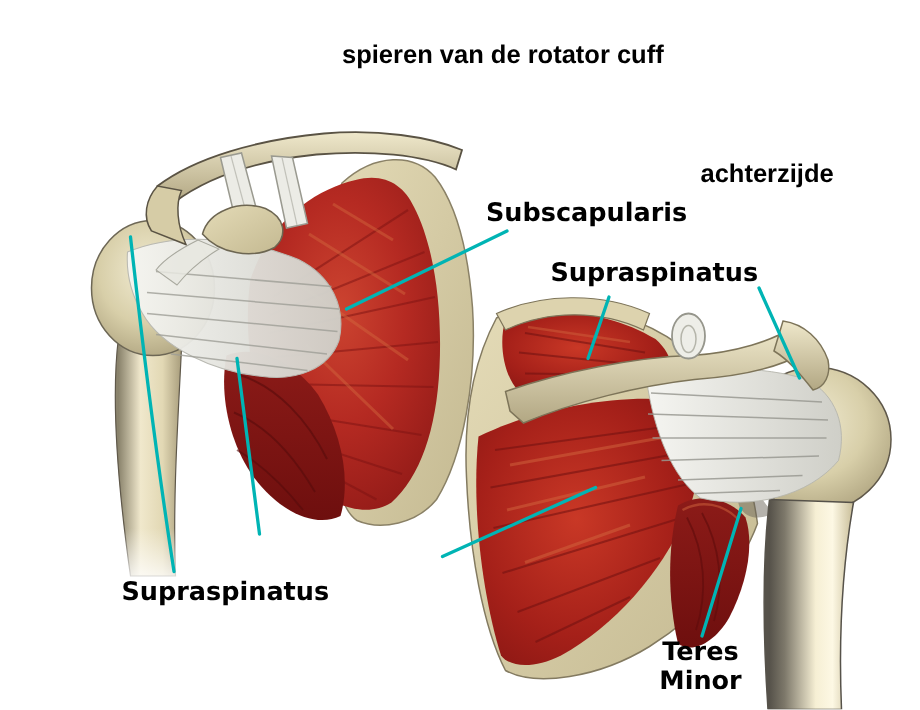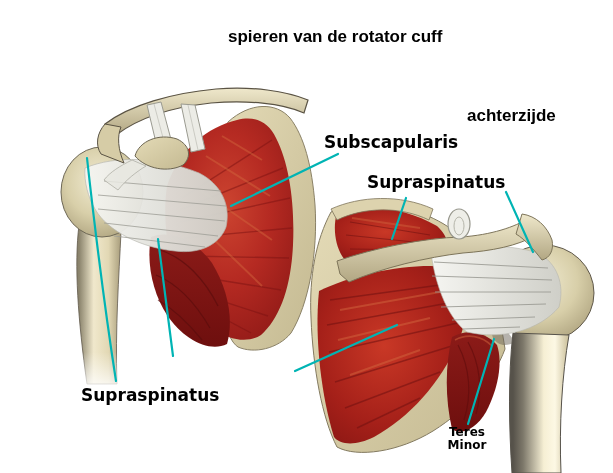--- a/index.html
+++ b/index.html
@@ -3,21 +3,21 @@
 <meta charset="utf-8">
 <style>
   html,body{margin:0;padding:0;background:#fff;}
   #canvas{position:relative;width:613px;height:473px;background:#ffffff;overflow:hidden;
           font-family:"Liberation Sans",sans-serif;}
   svg{position:absolute;left:0;top:0;}
   .lbl{position:absolute;color:#000;white-space:nowrap;}
   .title-lbl{font:bold 17px "Liberation Sans",sans-serif;}
   .view-lbl{font:bold 17px "Liberation Sans",sans-serif;}
   .muscle-lbl{font:bold 17px "DejaVu Sans",sans-serif;letter-spacing:0px;}
-  .muscle-lbl.small{font-size:12px;white-space:normal;width:74px;text-align:center;line-height:1.12;}
+  .muscle-lbl.small{font-size:17px;white-space:normal;width:74px;text-align:center;line-height:1.12;}
 </style>
 </head>
 <body>
 
 <div id="canvas">
 
 <svg width="613" height="473" viewBox="0 0 613 473">
   <defs>
     <radialGradient id="headGradL" cx="45%" cy="38%" r="70%">
       <stop offset="0%" stop-color="#f1ebd2"></stop>

